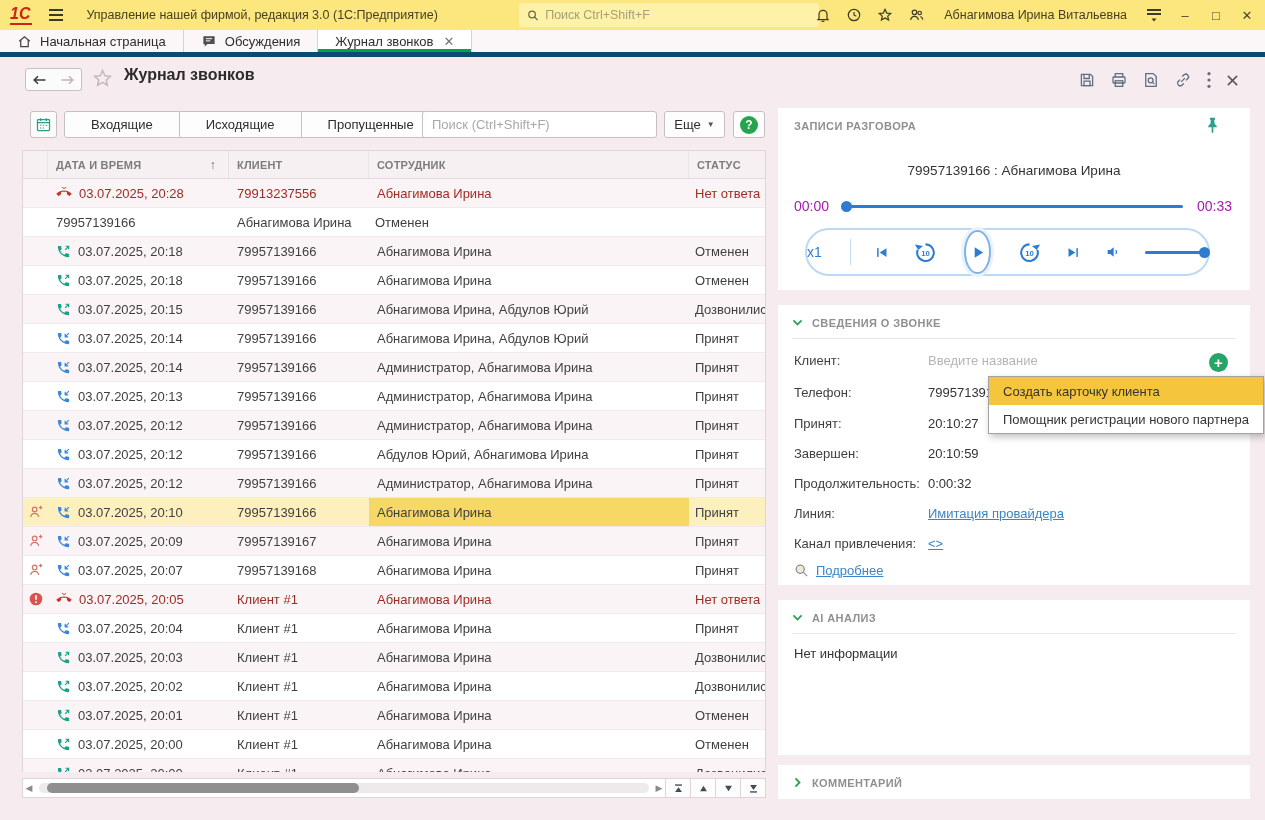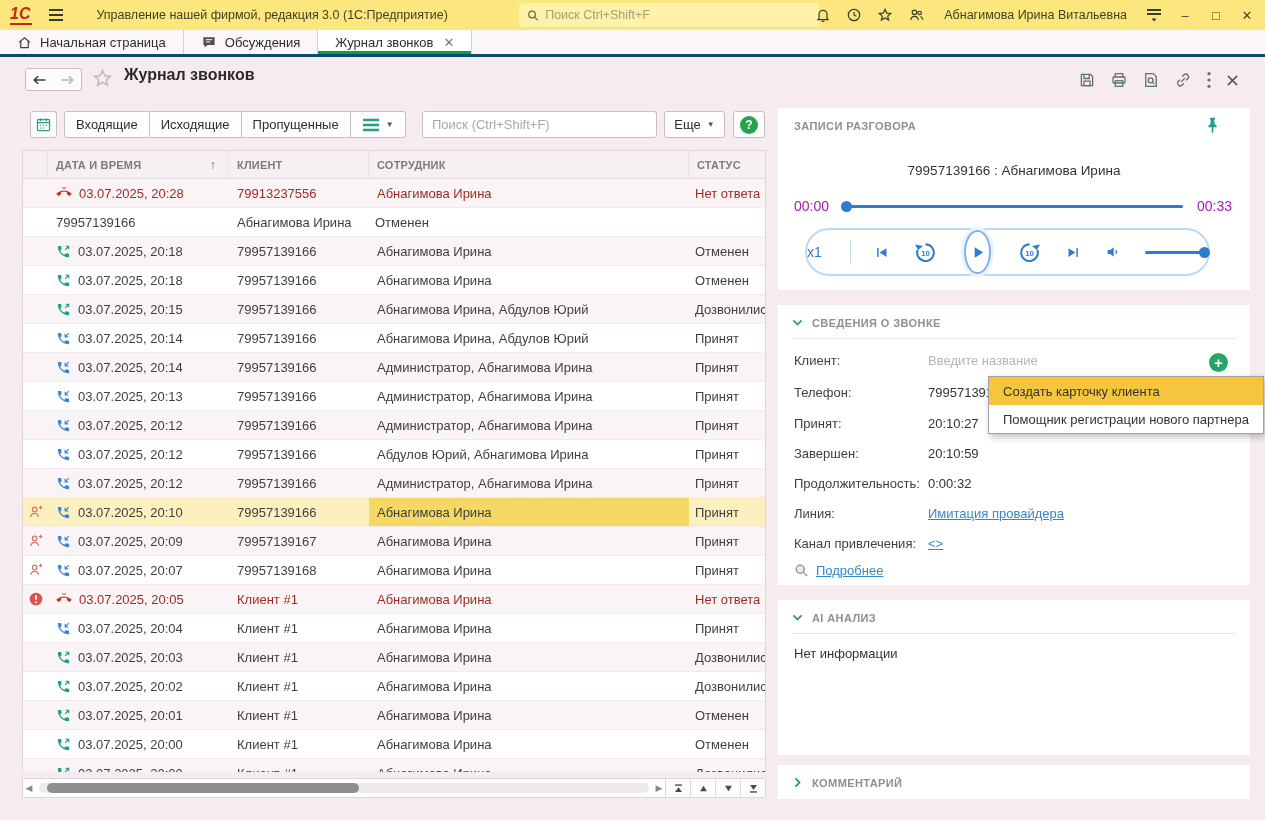--- a/index.html
+++ b/index.html
@@ -4,48 +4,48 @@
 <style>
   *{box-sizing:border-box;margin:0;padding:0}
   html,body{width:1265px;height:820px;}
   body{font-family:"Liberation Sans",sans-serif;background:#fff;}
   .app{position:relative;width:1265px;height:820px;background:#f6ecef;overflow:hidden}
 
   
   .titlebar{position:absolute;left:0;top:0;width:1265px;height:30px;background:#fbe77d;display:flex;align-items:center}
   .logo{margin-left:10px;color:#cf2317;font-weight:bold;font-style:italic;font-size:16px;line-height:1;border-bottom:2px solid #cf2317;padding:0 2px 1px 0}
   .tb-burger{margin-left:16px;display:flex}
-  .tb-title{margin-left:32px;font-size:12.5px;color:#45411f}
+  .tb-title{margin-left:22px;font-size:12.5px;color:#45411f}
   .tb-search{position:absolute;left:519px;top:3px;width:300px;height:24px;background:#fdf2a8;border-radius:3px;display:flex;align-items:center;padding:0 8px;gap:6px}
   .tb-search input{border:none;background:transparent;outline:none;font-size:12.5px;color:#6e6946;width:100%}
   .tb-search input::placeholder{color:#a59f78}
   .tb-right{position:absolute;right:10px;top:0;height:30px;display:flex;align-items:center;gap:15px}
   .username{font-size:12.5px;color:#45411f;margin:0 4px}
   .winbtn{font-size:13px;color:#4a4733;width:16px;text-align:center}
 
   
-  .tabbar{position:absolute;left:0;top:30px;width:1265px;height:27px;background:#fbf7f8;border-bottom:3px solid #0c4a6e;display:flex}
+  .tabbar{position:absolute;left:0;top:30px;width:1265px;height:27px;background:#fbf7f8;border-bottom:5px solid #0c4a6e;display:flex}
   .tab{display:flex;align-items:center;gap:8px;padding:0 17px;font-size:13px;color:#2d2d2d;border-right:1px solid #d8d1d4;position:relative;background:#fbf7f8}
   .tab.active{background:#fff}
   .tab.active::after{content:"";position:absolute;left:0;right:0;bottom:0;height:3px;background:#00a14b}
   .tabclose{color:#777;font-size:13px;margin-left:2px}
 
   
   .navbtn{position:absolute;top:68px;width:29px;height:23px;background:#fbfbfb;border:1px solid #c6c0c3;display:flex;align-items:center;justify-content:center}
   .navbtn.back{left:25px;border-radius:3px 0 0 3px}
   .navbtn.fwd{left:53px;border-left:none;border-radius:0 3px 3px 0}
   .fav-star{position:absolute;left:92px;top:68px}
   .page-title{position:absolute;left:124px;top:66px;font-size:16px;font-weight:bold;color:#2b2b2b}
   .doc-icons{position:absolute;top:71px;left:1078px;display:flex;gap:14px;align-items:center}
   .doc-icons .ic{display:flex}
 
   
   .calbtn{position:absolute;left:30px;top:111px;width:27px;height:27px;background:#fdfdfd;border:1px solid #c6c0c3;border-radius:3px;display:flex;align-items:center;justify-content:center}
   .seg{position:absolute;left:64px;top:111px;height:27px;display:flex}
-  .sbtn{background:#fdfdfd;border:1px solid #c6c0c3;border-left:none;padding:0 11px;font-size:13px;color:#2d2d2d;display:flex;align-items:center;gap:6px}
+  .sbtn{background:#fdfdfd;border:1px solid #c6c0c3;border-left:none;padding:0 26px;font-size:13px;color:#2d2d2d;display:flex;align-items:center;gap:6px}
   .sbtn:first-child{border-left:1px solid #c6c0c3;border-radius:3px 0 0 3px}
   .sbtn:last-child{border-radius:0 3px 3px 0}
   .caret{font-size:8px;color:#555}
   .search-input{position:absolute;left:422px;top:111px;width:235px;height:27px;background:#fff;border:1px solid #c6c0c3;border-radius:3px;padding:0 9px;font-size:13px;color:#333;outline:none}
   .search-input::placeholder{color:#a8a8a8}
   .morebtn{position:absolute;left:664px;top:111px;width:61px;height:27px;background:#fdfdfd;border:1px solid #c6c0c3;border-radius:3px;font-size:13px;color:#2d2d2d;display:flex;align-items:center;justify-content:center;gap:6px}
   .helpbtn{position:absolute;left:733px;top:111px;width:32px;height:27px;background:#fdfdfd;border:1px solid #c6c0c3;border-radius:3px;display:flex;align-items:center;justify-content:center}
   .helpdot{width:18px;height:18px;border-radius:50%;background:#26a44d;color:#fff;font-size:12px;font-weight:bold;display:flex;align-items:center;justify-content:center}
 
   

